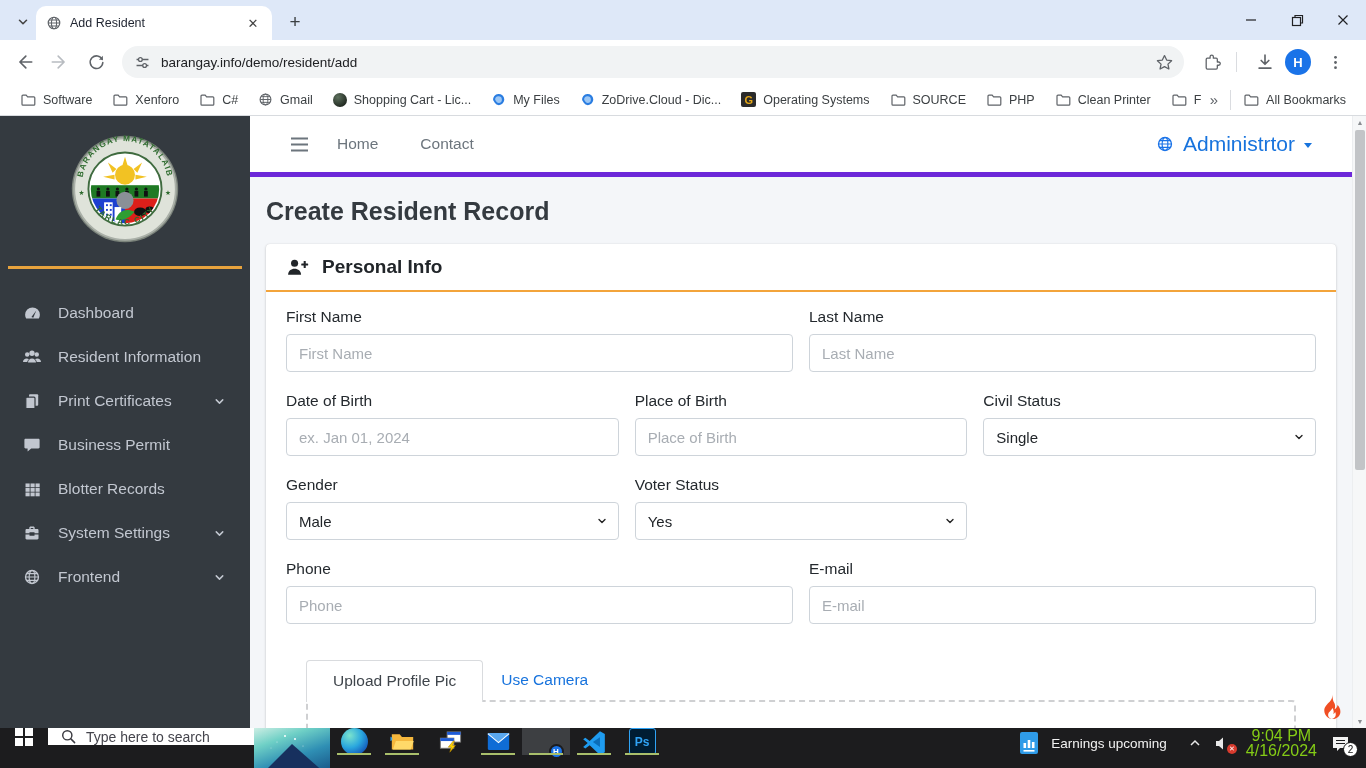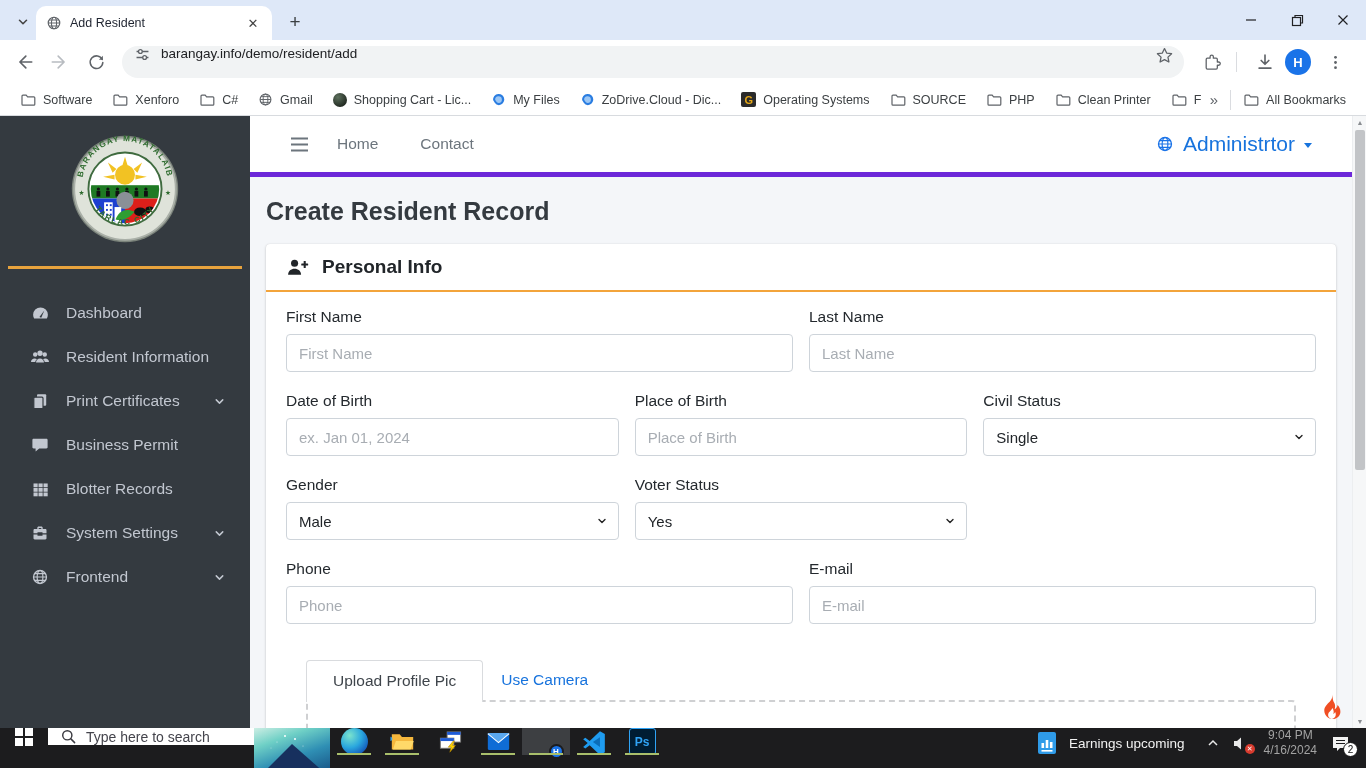--- a/index.html
+++ b/index.html
@@ -15,21 +15,21 @@
   .tab-close { width:18px; height:18px; border-radius:50%; display:flex; align-items:center; justify-content:center; font-size:13px; color:#444; }
   .newtab { position:absolute; left:282px; top:9px; width:26px; height:26px; display:flex; align-items:center; justify-content:center; font-size:19px; color:#3c4043; }
   .wctrls { position:absolute; right:0; top:0; height:40px; display:flex; }
   .wctrl { width:46px; height:40px; display:flex; align-items:center; justify-content:center; color:#202124; font-size:13px; }
 
   
   .toolbar { position:absolute; top:40px; left:0; width:1366px; height:44px; background:#fff; display:flex; align-items:center; }
   .navbtn { width:32px; height:32px; margin-left:4px; display:flex; align-items:center; justify-content:center; color:#5f6368; }
   .navbtn.first { margin-left:8px; }
   .navbtn.disabled { color:#b8bcc1; }
-  .omnibox { margin-left:10px; width:1062px; height:32px; background:#f1f3f4; border-radius:16px; display:flex; padding:0 10px 0 12px; }
+  .omnibox { margin-left:10px; width:1062px; height:32px; background:#f1f3f4; border-radius:16px; display:flex; align-items:center; padding:0 10px 0 12px; }
   .omni-url { flex:1; font-size:13.5px; color:#202124; margin-left:10px; }
   .omni-star { color:#5f6368; }
   .tb-right { display:flex; align-items:center; margin-left:8px; gap:4px; }
   .tb-sep { width:1px; height:20px; background:#dadce0; margin:0 4px; }
   .avatar { width:26px; height:26px; border-radius:50%; background:#1a73e8; color:#fff; font-size:13px; font-weight:bold; display:flex; align-items:center; justify-content:center; }
 
   
   .bookmarksbar { position:absolute; top:84px; left:0; width:1366px; height:32px; background:#fff; border-bottom:1px solid #d8dbdf; display:flex; align-items:center; padding:0 12px; }
   .bm-list { display:flex; align-items:center; gap:4px; flex:1; overflow:hidden; }
   .bm { display:flex; align-items:center; gap:7px; padding:4px 8px; border-radius:6px; font-size:12.5px; color:#3c4043; white-space:nowrap; }
@@ -39,21 +39,21 @@
   .more { font-size:15px; color:#5f6368; padding:0 8px; }
 
   
   .app { position:absolute; top:116px; left:0; width:1366px; height:612px; overflow:hidden; background:#f4f6f9; }
 
   
   .sidebar { position:absolute; left:0; top:0; width:250px; height:612px; background:#343a40; }
   .seal-wrap { display:flex; justify-content:center; padding-top:16px; }
   .side-divider { height:3px; background:#e8a33d; margin:20px 8px 0 8px; }
   .menu { padding-top:22px; }
-  .mitem { height:44px; display:flex; align-items:center; padding:0 24px 0 30px; color:#c2c7d0; font-size:15.5px; cursor:pointer; }
+  .mitem { height:44px; display:flex; align-items:center; padding:0 24px 0 22px; color:#c2c7d0; font-size:15.5px; cursor:pointer; }
   .mitem .mico { width:20px; margin-right:16px; display:flex; justify-content:center; color:#c2c7d0; }
   .mitem .mlabel { flex:1; }
   .mitem .mchev { color:#c2c7d0; }
 
   
   .main { position:absolute; left:250px; top:0; width:1102px; height:612px; }
   .topnav { height:61px; background:#fff; border-bottom:5px solid #6d28d9; display:flex; align-items:center; padding:0 40px; }
   .hamburger { color:#6c757d; margin-right:28px; }
   .toplink { color:#6c757d; font-size:15.5px; margin-right:42px; }
   .topnav-right { margin-left:auto; display:flex; align-items:center; gap:9px; color:#1773dd; font-size:21px; }
@@ -105,21 +105,21 @@
   .tb-app.active { background:#3d3f42; }
   .edge-ball { width:27px; height:27px; border-radius:50%; background:radial-gradient(circle at 32% 28%, #7be3cd 0%, #2aa7de 45%, #1663c0 75%, #114a95 100%); }
   .chrome-wrap { position:relative; width:27px; height:27px; }
   .chrome-ball { width:27px; height:27px; border-radius:50%; background:radial-gradient(closest-side, #1a73e8 0 36%, #fff 37% 55%, transparent 56%), conic-gradient(from 60deg, #fdd835 0 120deg, #34a853 120deg 240deg, #ea4335 240deg 360deg); }
   .chrome-badge { position:absolute; right:-4px; bottom:-4px; width:15px; height:15px; border-radius:50%; background:#1a73e8; border:2px solid #1c1c1e; color:#fff; font-size:8px; font-weight:bold; display:flex; align-items:center; justify-content:center; }
   .ps-ic { width:27px; height:27px; background:#001d33; border:1.5px solid #2fa3f5; border-radius:3px; color:#2fa3f5; font-size:12px; font-weight:bold; display:flex; align-items:center; justify-content:center; }
   .tray { margin-left:auto; display:flex; align-items:center; gap:14px; padding-right:10px; }
   .tray-widget { display:flex; align-items:center; gap:12px; padding:0 8px; }
   .tray-widget .wtext { font-size:13.5px; color:#f2f2f2; }
   .tray-chev { color:#e8e8e8; font-size:12px; }
-  .clock { text-align:center; font-size:12px; color:#a3a3a3; line-height:15px; }
+  .clock { text-align:center; font-size:16px; color:#84cc16; line-height:15px; }
   .notif { position:relative; margin-right:6px; }
   .notif-badge { position:absolute; right:-8px; bottom:-5px; width:15px; height:15px; border-radius:50%; background:#fff; color:#111; border:1px solid #111; font-size:10px; display:flex; align-items:center; justify-content:center; }
   .spk { position:relative; }
   .spk-badge { position:absolute; right:-5px; bottom:-3px; width:10px; height:10px; border-radius:50%; background:#d83b2e; color:#fff; font-size:7px; display:flex; align-items:center; justify-content:center; }
 </style>
 </head>
 <body>
 
 <svg width="0" height="0" style="position:absolute">
   <defs>

